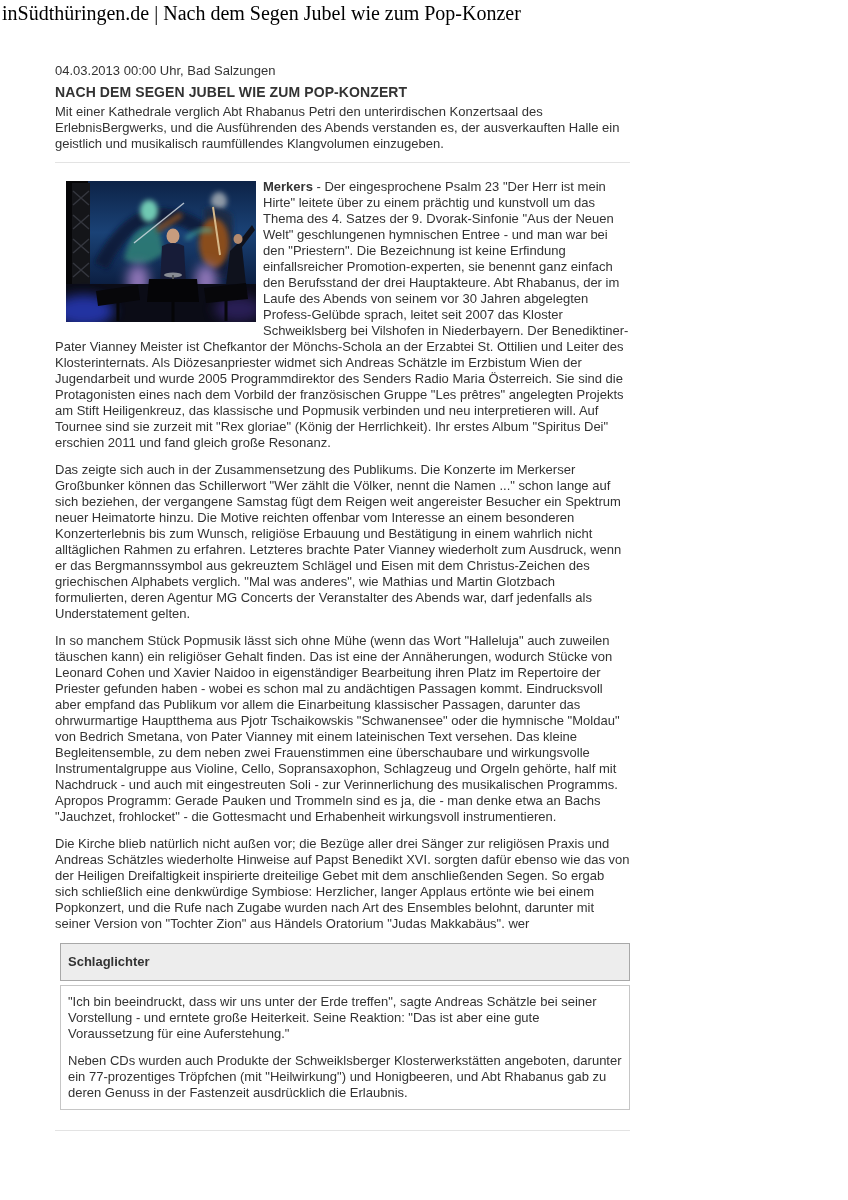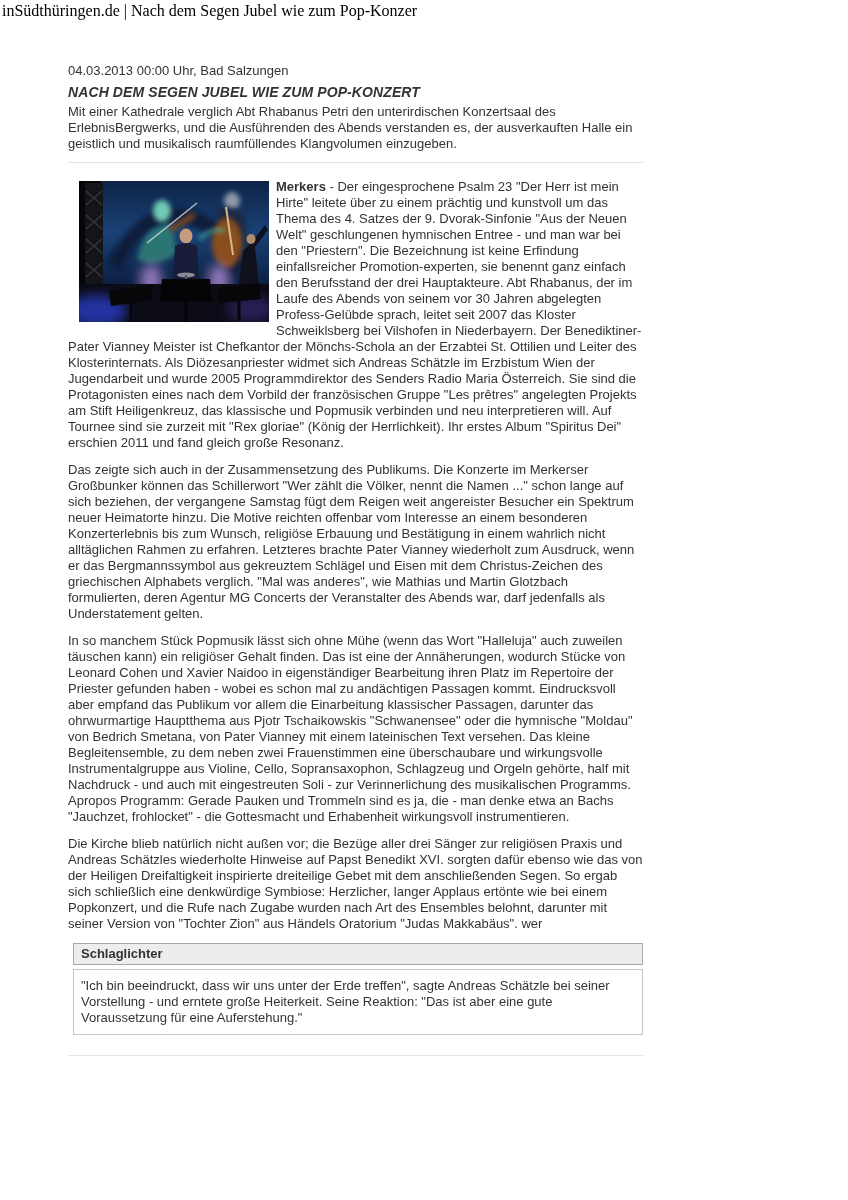--- a/index.html
+++ b/index.html
@@ -3,46 +3,46 @@
 <meta charset="utf-8">
 <style>
   html,body{margin:0;padding:0;}
   body{
     width:848px;height:1200px;background:#ffffff;position:relative;overflow:hidden;
     font-family:"Liberation Sans","DejaVu Sans",sans-serif;color:#333333;
   }
   .print-header{
     position:absolute;top:2px;left:2px;
     font-family:"Liberation Serif","DejaVu Serif",serif;
-    font-size:16px;color:#000000;white-space:nowrap;
+    font-size:20px;color:#000000;white-space:nowrap;
   }
   .content{
-    position:absolute;top:63px;left:68px;width:575px;
+    position:absolute;top:63px;left:55px;width:575px;
     font-size:13px;line-height:16px;
   }
   .dateline{margin:0;}
   .headline{
     font-size:14px;font-weight:bold;color:#333333;
-    margin:5px 0 3px 0;line-height:17px;letter-spacing:0.1px;font-style:italic;
+    margin:5px 0 3px 0;line-height:17px;letter-spacing:0.1px;
   }
   .lead{margin:0 0 10px 0;}
   .rule{border:0;border-top:1px solid #e3e3e3;margin:0 0 16px 0;height:0;}
   .article p{margin:8px 0 11px 0;}
   .article p:last-child{margin-bottom:0;}
   .photo{
     float:left;width:190px;height:141px;margin:2px 7px 3px 11px;
     background:#060608;overflow:hidden;
   }
   .photo svg{display:block;width:100%;height:100%;}
   .loc{font-weight:bold;}
   .author{}
   .box{margin:11px 0 0 5px;}
   .box-header{
     border:1px solid #a8a8a8;background:#ededed;
-    padding:3px 7px;font-weight:bold;font-size:13px;line-height:14px;
+    padding:11px 7px;font-weight:bold;font-size:13px;line-height:14px;
   }
   .box-body{
     border:1px solid #c6c6c6;background:#ffffff;
     margin-top:4px;padding:8px 7px;
   }
   .box-body p{margin:0 0 11px 0;}
   .box-body p:last-child{margin:0;}
   .footer-rule{border:0;border-top:1px solid #e3e3e3;margin:20px 0 0 0;height:0;}
   .source{margin-top:10px;}
 </style>
@@ -130,19 +130,20 @@
 
     <p><span>Die Kirche blieb natürlich nicht außen vor; die Bezüge aller drei Sänger zur religiösen Praxis und Andreas Schätzles wiederholte Hinweise auf Papst Benedikt XVI. sorgten dafür ebenso wie das von der Heiligen Dreifaltigkeit inspirierte dreiteilige Gebet mit dem anschließenden Segen. So ergab sich schließlich eine denkwürdige Symbiose: Herzlicher, langer Applaus ertönte wie bei einem Popkonzert, und die Rufe nach Zugabe wurden nach Art des Ensembles belohnt, darunter mit seiner Version von "Tochter Zion" aus Händels Oratorium "Judas Makkabäus".</span> <span class="author">wer</span></p>
   </div>
 
   <div class="box">
     <div class="box-header">
       <span>Schlaglichter</span>
     </div>
     <div class="box-body">
       <p>"Ich bin beeindruckt, dass wir uns unter der Erde treffen", sagte Andreas Schätzle bei seiner Vorstellung - und erntete große Heiterkeit. Seine Reaktion: "Das ist aber eine gute Voraussetzung für eine Auferstehung."</p>
+      <p>Neben CDs wurden auch Produkte der Schweiklsberger Klosterwerkstätten angeboten, darunter ein 77-prozentiges Tröpfchen (mit "Heilwirkung") und Honigbeeren, und Abt Rhabanus gab zu deren Genuss in der Fastenzeit ausdrücklich die Erlaubnis.</p>
     </div>
   </div>
 
   <hr class="footer-rule">
 
 
 </div>
 
 </body></html>

